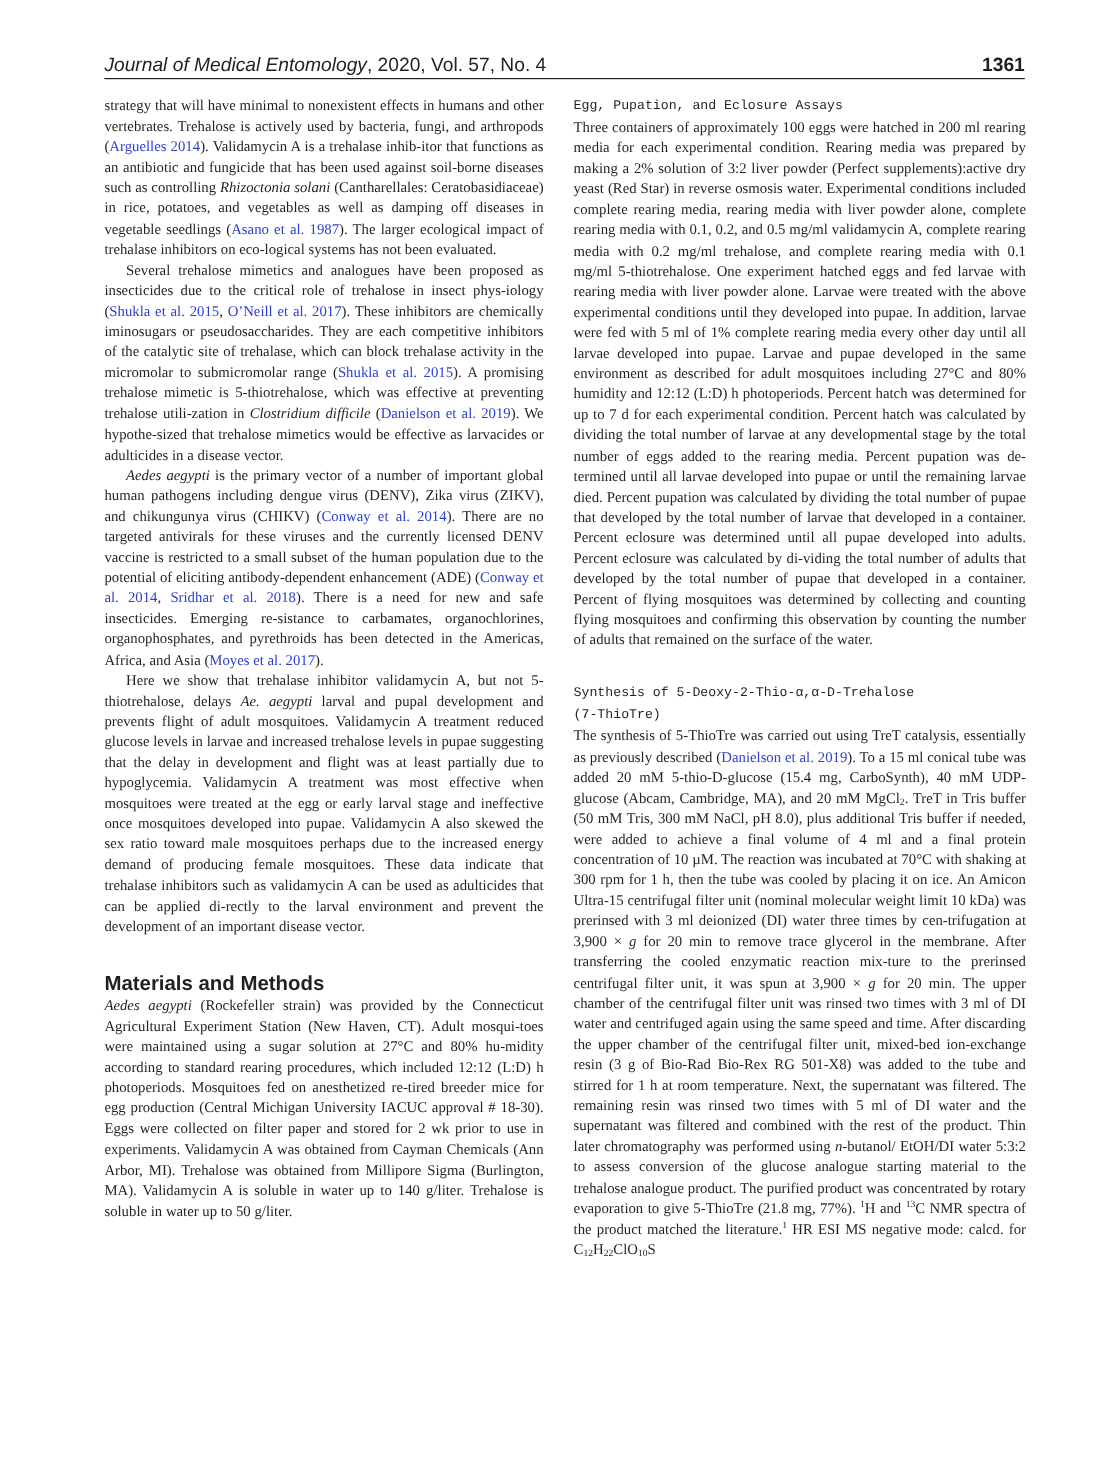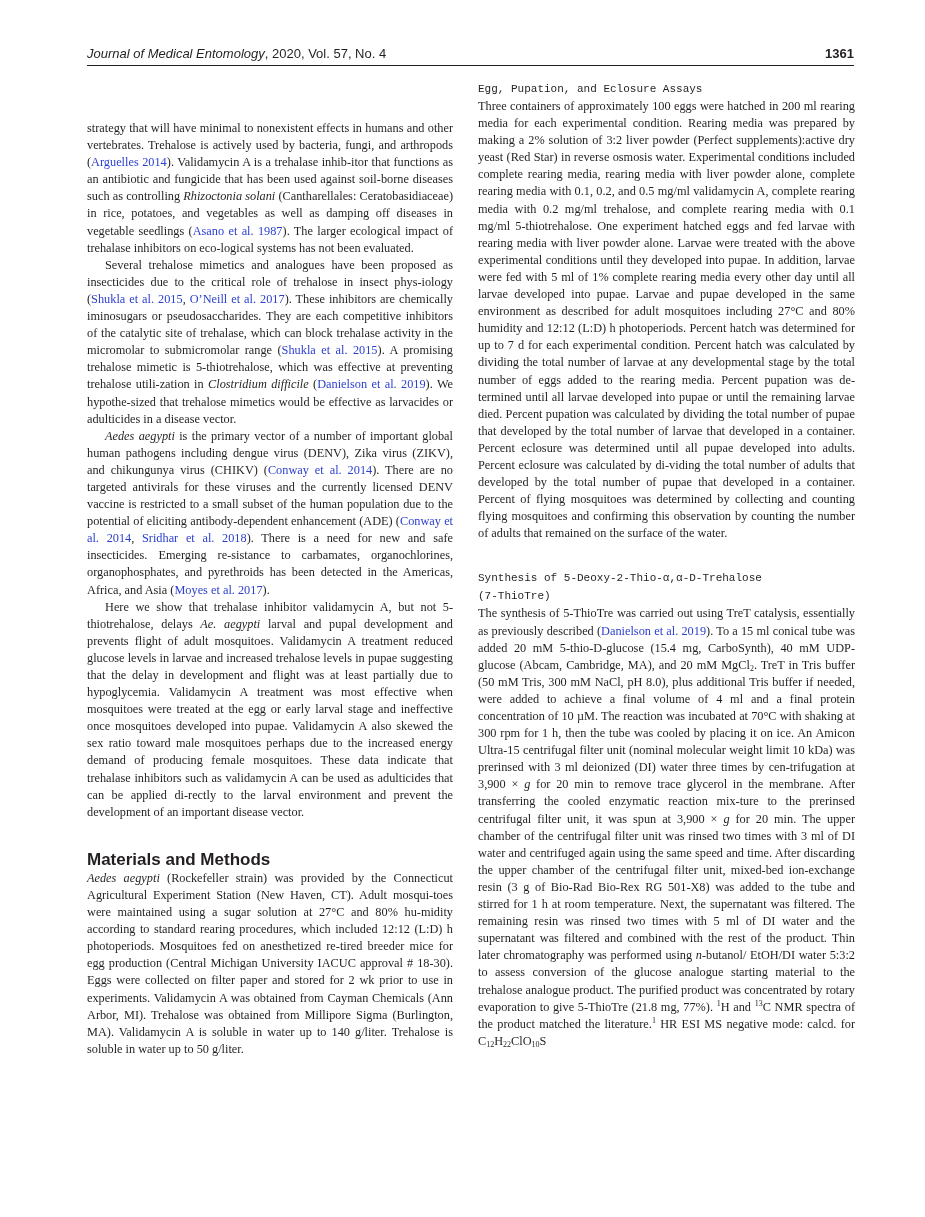--- a/index.html
+++ b/index.html
@@ -1,22 +1,22 @@
 <!DOCTYPE html>
 <html><head>
   <meta charset="utf-8">
   <style>
     html, body { margin: 0; padding: 0; background: #ffffff; }
     body { width: 925px; height: 1217px; position: relative; overflow: hidden; color: #231f20; }
-    .header { position: absolute; left: 87px; top: 43px; width: 767px; height: 22px; border-bottom: 1.2px solid #231f20; font-family: "Liberation Sans", sans-serif; font-size: 13px; }
+    .header { position: absolute; left: 87px; top: 43px; width: 767px; height: 22px; border-bottom: 1.2px solid #231f20; font-family: "Liberation Sans", sans-serif; font-size: 16px; }
     .header .journal { position: absolute; left: 0; top: 3px; }
     .header .journal i { font-style: italic; }
     .header .pageno { position: absolute; right: 0; top: 3px; font-weight: bold; }
     .col { position: absolute; top: 80px; width: 366px; font-family: "Liberation Serif", serif; font-size: 12.3px; line-height: 17.1px; text-align: justify; hyphens: manual; }
-    .col.left { left: 87px; margin-top: 40px; }
+    .col.left { left: 87px; }
     .col.right { left: 478px; width: 377px; }
     .col p { margin: 0; }
     .col p.indent { text-indent: 18px; }
     .link { color: #2b3fcf; }
     i { font-style: italic; }
     h2.section { font-family: "Liberation Sans", sans-serif; font-weight: bold; font-size: 17px; margin: 0; line-height: 20px; }
     h3.sub { font-family: Liberation Mono, monospace; font-weight: normal; font-size: 11px; margin: 0; line-height: 18px; }
     sub, sup { font-size: 8px; line-height: 0; }
     sub { vertical-align: -2px; }
     sup { vertical-align: 5px; }

